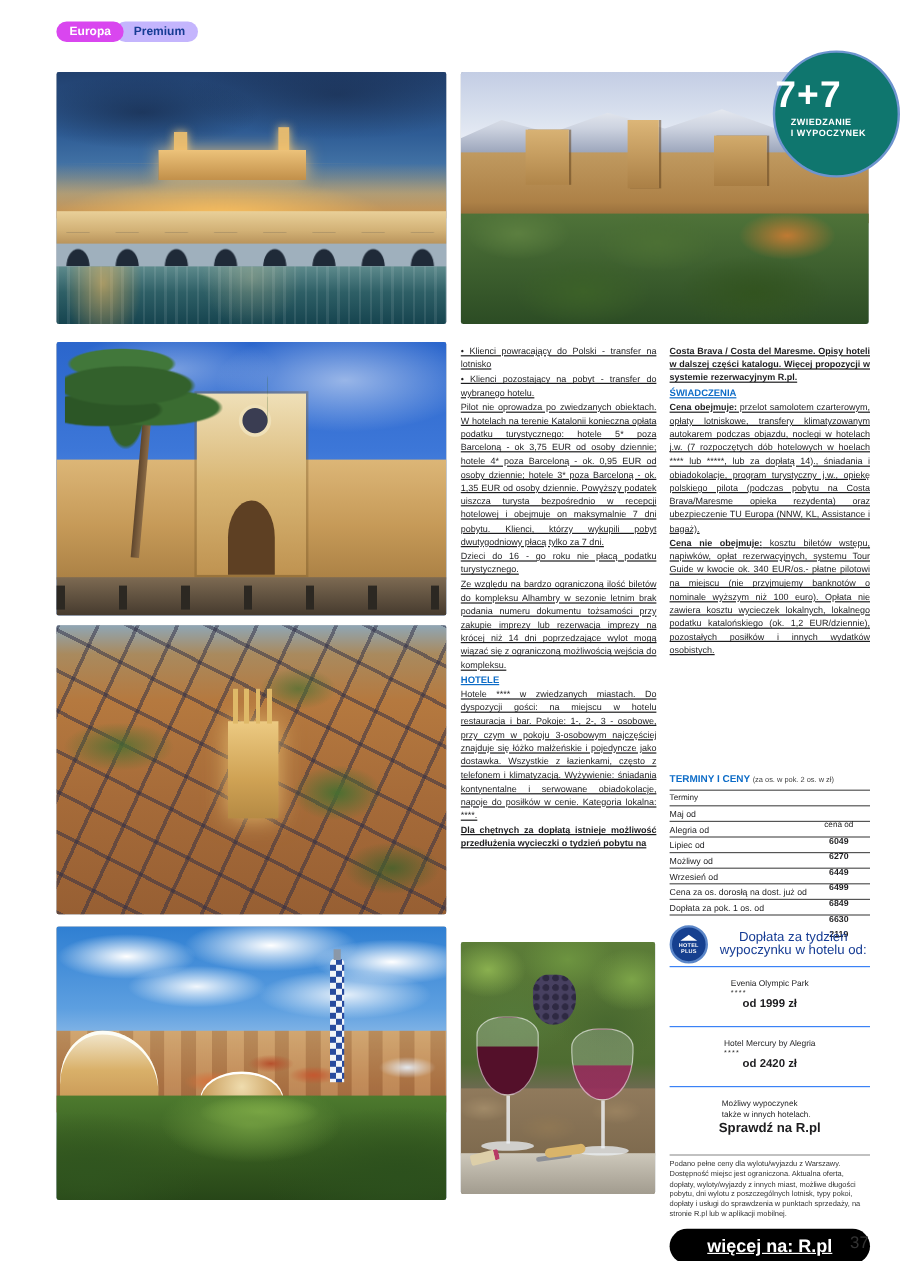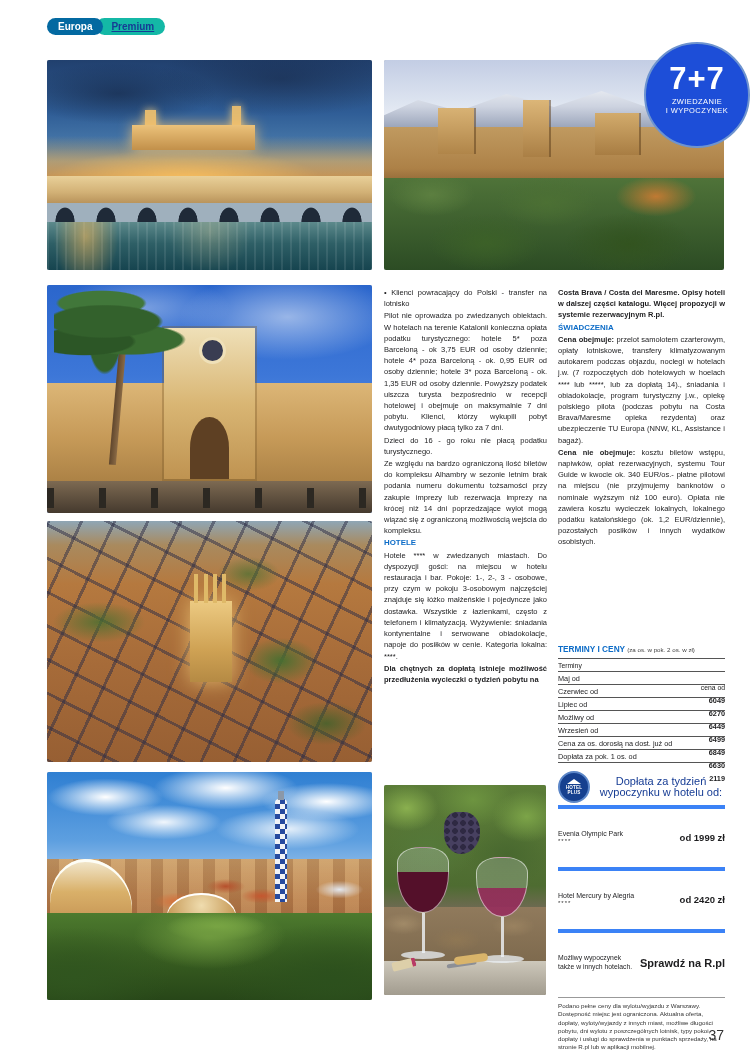--- a/index.html
+++ b/index.html
@@ -2,22 +2,22 @@
 <html><head>
 <meta charset="utf-8">
 <style>
   html,body{margin:0;padding:0;background:#ffffff;}
   body{font-family:"Liberation Sans",sans-serif;color:#1d1d1f;}
   .page{position:relative;width:756px;height:1051px;background:#ffffff;overflow:hidden;}
 
   
   .badges{position:absolute;left:47px;top:18px;display:flex;align-items:center;}
   .badge{font-size:10px;font-weight:bold;padding:3px 11px;border-radius:10px;line-height:11px;}
-  .badge-europa{background:#0369a1;color:#fff;position:relative;z-index:2;}
-  .badge-premium{background:#14b8a6;color:#163c94;margin-left:-7px;padding-left:15px;z-index:1;text-decoration:underline;}
+  .badge-europa{background:#d946ef;color:#fff;position:relative;z-index:2;}
+  .badge-premium{background:#c4b5fd;color:#163c94;margin-left:-7px;padding-left:15px;z-index:1;}
 
   
   .photo{position:absolute;overflow:hidden;border-radius:2px;background:#9aa4b0;}
   #ph-cordoba{left:47px;top:60px;width:325px;height:210px;}
   #ph-alhambra{left:384px;top:60px;width:340px;height:210px;}
   #ph-seville{left:47px;top:285px;width:325px;height:228px;}
   #ph-barcelona{left:47px;top:521px;width:325px;height:241px;}
   #ph-guell{left:47px;top:772px;width:325px;height:228px;}
   #ph-wine{left:384px;top:785px;width:162px;height:210px;}
   .l{position:absolute;}
@@ -144,50 +144,50 @@
     border-radius:26px 26px 30px 30px/18px 18px 46px 46px;
     background:linear-gradient(180deg, rgba(235,240,245,.22) 0 38%, #54102a 38%);}
   .g2 .g-bowl{height:60px;background:linear-gradient(180deg, rgba(235,240,245,.22) 0 52%, rgba(150,45,92,.9) 52%);}
   .g-stem{width:3px;height:40px;background:rgba(240,244,248,.8);margin:0 auto;}
   .g-foot{width:44px;height:8px;border-radius:50%;background:rgba(235,240,245,.75);margin:-2px auto 0;}
   .cork6{left:8px;bottom:26px;width:20px;height:9px;background:#ddcfa9;border-right:4px solid #b83a66;transform:rotate(-14deg);border-radius:2px;}
   .screw6{left:70px;bottom:32px;width:34px;height:8px;background:#d9b46a;border-radius:4px;transform:rotate(-8deg);box-shadow:-10px 4px 0 -2px #8c8f96;}
 
   
   .badge77{position:absolute;left:644px;top:42px;width:106px;height:106px;border-radius:50%;
-    background:#1d4ed8;border:2px solid #6e94cf;box-sizing:border-box;z-index:6;color:#fff;text-align:center;}
+    background:#0f766e;border:2px solid #6e94cf;box-sizing:border-box;z-index:6;color:#fff;text-align:left;}
   .b77-big{font-size:31px;font-weight:bold;margin-top:17px;letter-spacing:1px;}
-  .b77-s{font-size:7.5px;font-weight:normal;letter-spacing:.4px;line-height:9px;}
+  .b77-s{font-size:7.5px;font-weight:bold;letter-spacing:.4px;line-height:9px;padding-left:13px;}
 
   
   .col{position:absolute;font-size:7.5px;line-height:11.2px;text-align:justify;}
-  .col p{margin:0 0 1px 0;}
+  .col p{margin:0 0 1px 0;text-decoration:underline;}
   .col .bluehead{color:#0d6cc7;font-weight:bold;font-size:7.9px;margin:1px 0;}
   .col .boldp{font-weight:bold;}
   #midcol{left:384px;top:287px;width:163px;}
   #rightcol{left:558px;top:287px;width:167px;}
 
   
   #prices{position:absolute;left:558px;top:644px;width:167px;font-size:7.3px;}
   .pr-head{color:#0d6cc7;font-weight:bold;font-size:8.3px;}
   .pr-note{color:#444;font-size:6.2px;font-weight:normal;}
   .tbl{margin-top:4px;border-top:1px solid #555;}
   .trow{display:flex;align-items:center;justify-content:space-between;border-bottom:1px solid #555;padding:1.5px 0;height:9px;}
-  .trow .val{width:52px;text-align:right;font-weight:bold;margin-top:45px;}
+  .trow .val{width:52px;text-align:center;font-weight:bold;margin-top:45px;}
   .trow.hdr{font-size:6.8px;color:#222;}
   .trow.hdr .val{font-weight:normal;}
 
   
   .hp{margin-top:8px;display:flex;align-items:center;gap:7px;}
   .hp-icon{width:32px;height:32px;border-radius:50%;background:#16408f;color:#fff;flex:0 0 auto;
     display:flex;flex-direction:column;align-items:center;justify-content:center;border:2px solid #5b86c8;box-sizing:border-box;}
   .hp-roof{width:0;height:0;border-left:7px solid transparent;border-right:7px solid transparent;border-bottom:5px solid #fff;margin-bottom:1px;}
   .hp-txt{font-size:4.6px;font-weight:bold;line-height:5px;letter-spacing:.2px;}
   .hp-head{color:#163c94;font-weight:normal;font-size:11px;line-height:11px;text-align:center;}
-  .hrow{display:flex;justify-content:space-between;align-items:center;border-top:4px solid #3b82f6;padding:21px 0;margin-top:2px;}
+  .hrow{display:flex;justify-content:space-between;align-items:center;border-top:1px solid #3b82f6;padding:11px 0;margin-top:2px;flex-direction:column;}
   .hname{font-size:7px;line-height:8px;}
   .hstars{font-size:6px;letter-spacing:1px;color:#333;}
   .hprice{font-weight:bold;font-size:9.5px;}
   .hmore-label{font-size:6.8px;line-height:8.5px;width:80px;}
   .hmore-action{font-weight:bold;font-size:11px;}
 
   .fine{margin-top:5px;border-top:1px solid #999;padding-top:4px;font-size:6.2px;line-height:8.3px;color:#333;text-align:left;}
 
   
   .pill{background:#000000;color:#fff;border-radius:16px;display:flex;flex-direction:column;align-items:center;justify-content:center;cursor:pointer;text-decoration:underline;}
@@ -282,20 +282,21 @@
       <div class="g-bowl"></div>
       <div class="g-stem"></div>
       <div class="g-foot"></div>
     </div>
     <div class="l cork6"></div>
     <div class="l screw6"></div>
   </div>
 
   <div class="col" id="midcol">
     <p>• Klienci powracający do Polski - transfer na lotnisko</p>
+    <p>• Klienci pozostający na pobyt - transfer do wybranego hotelu.</p>
     <p>Pilot nie oprowadza po zwiedzanych obiektach. W hotelach na terenie Katalonii konieczna opłata podatku turystycznego: hotele 5* poza Barceloną - ok 3,75 EUR od osoby dziennie; hotele 4* poza Barceloną - ok. 0,95 EUR od osoby dziennie; hotele 3* poza Barceloną - ok. 1,35 EUR od osoby dziennie. Powyższy podatek uiszcza turysta bezpośrednio w recepcji hotelowej i obejmuje on maksymalnie 7 dni pobytu. Klienci, którzy wykupili pobyt dwutygodniowy płacą tylko za 7 dni.</p>
     <p>Dzieci do 16 - go roku nie płacą podatku turystycznego.</p>
     <p>Ze względu na bardzo ograniczoną ilość biletów do kompleksu Alhambry w sezonie letnim brak podania numeru dokumentu tożsamości przy zakupie imprezy lub rezerwacja imprezy na krócej niż 14 dni poprzedzające wylot mogą wiązać się z ograniczoną możliwością wejścia do kompleksu.</p>
     <p class="bluehead">HOTELE</p>
     <p>Hotele **** w zwiedzanych miastach. Do dyspozycji gości: na miejscu w hotelu restauracja i bar. Pokoje: 1-, 2-, 3 - osobowe, przy czym w pokoju 3-osobowym najczęściej znajduje się łóżko małżeńskie i pojedyncze jako dostawka. Wszystkie z łazienkami, często z telefonem i klimatyzacją. Wyżywienie: śniadania kontynentalne i serwowane obiadokolacje, napoje do posiłków w cenie. Kategoria lokalna: ****.</p>
     <p class="boldp">Dla chętnych za dopłatą istnieje możliwość przedłużenia wycieczki o tydzień pobytu na</p>
   </div>
 
   <div class="col" id="rightcol">
     <p class="boldp">Costa Brava / Costa del Maresme. Opisy hoteli w dalszej części katalogu. Więcej propozycji w systemie rezerwacyjnym R.pl.</p>
@@ -312,21 +313,21 @@
     <div class="tbl">
       <div class="trow hdr">
         <span>Terminy</span>
         <span class="val">cena od</span>
       </div>
       <div class="trow">
         <span>Maj od</span>
         <span class="val">6049</span>
       </div>
       <div class="trow">
-        <span>Czerwiec od</span>
+        <span>Alegria od</span>
         <span class="val">6270</span>
       </div>
       <div class="trow">
         <span>Lipiec od</span>
         <span class="val">6449</span>
       </div>
       <div class="trow">
         <span>Możliwy od</span>
         <span class="val">6499</span>
       </div>

